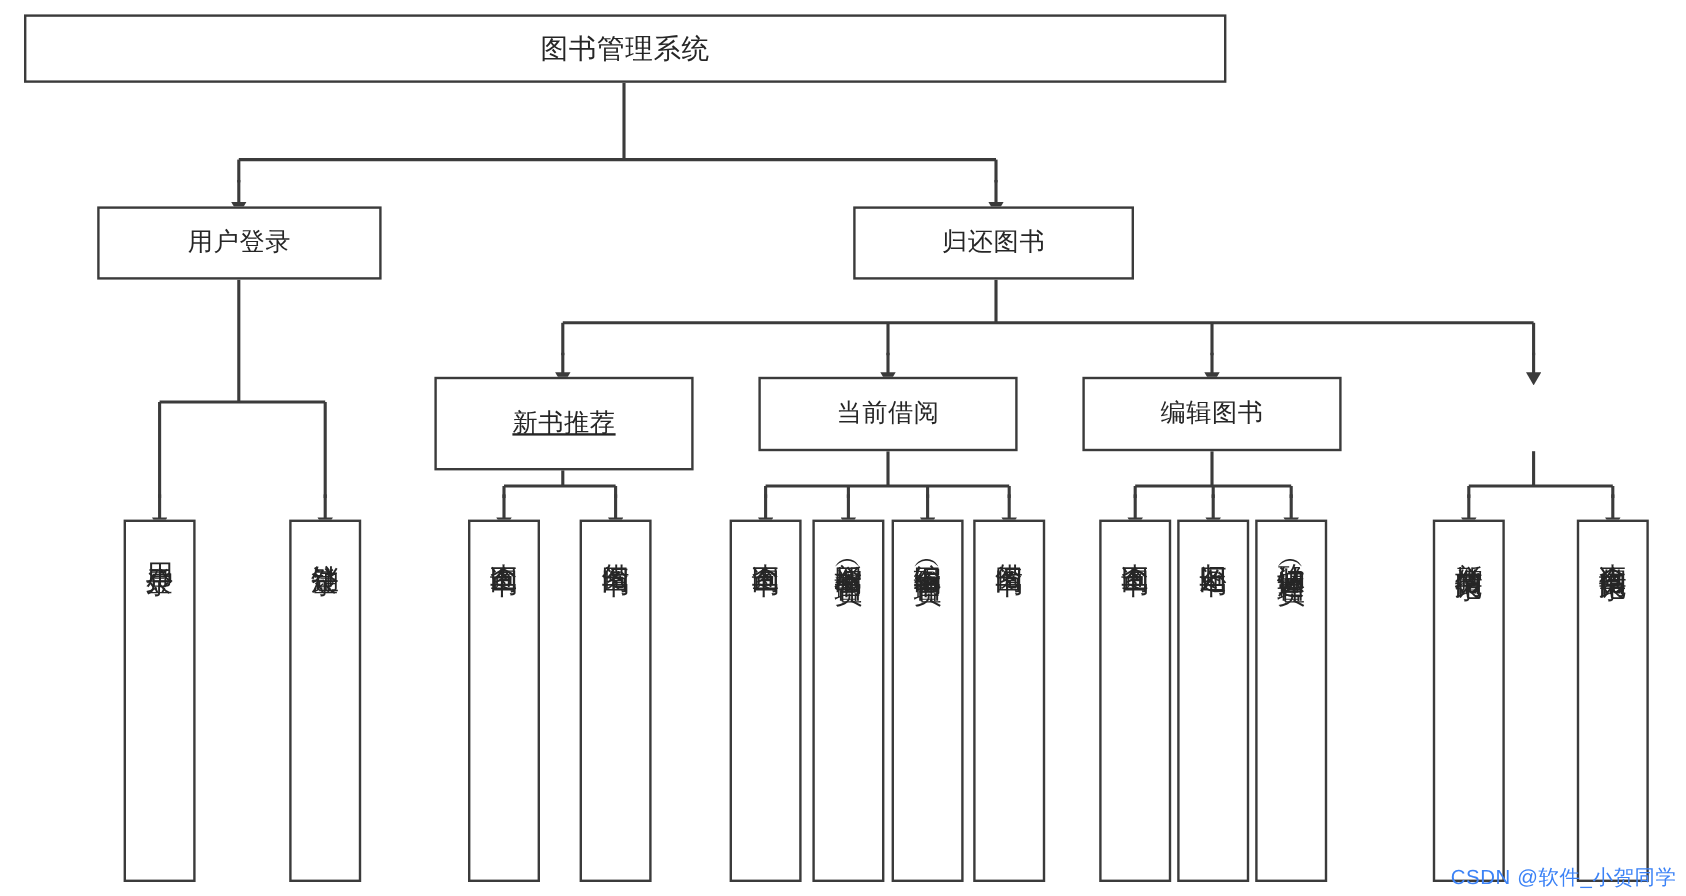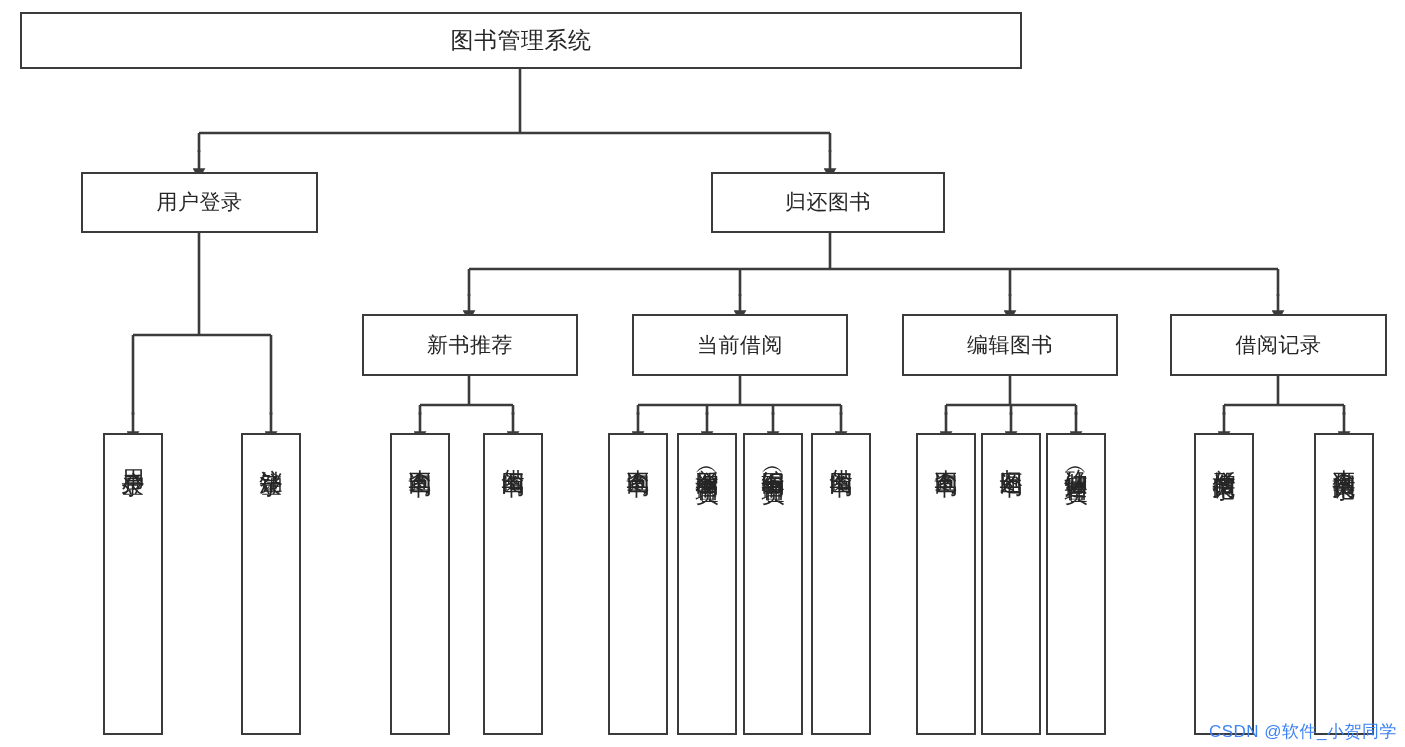--- a/index.html
+++ b/index.html
@@ -137,32 +137,29 @@
     <span class="lbl">图书管理系统</span>
   </div>
 
   <div class="node h" style="left:81px;top:172px;width:237px;height:61px;">
     <span class="lbl">用户登录</span>
   </div>
   <div class="node h" style="left:711px;top:172px;width:234px;height:61px;">
     <span class="lbl">归还图书</span>
   </div>
 
-  <div class="node h" style="left:362px;top:314px;width:216px;height:62px;">
+  <div class="node h" style="left:362px;top:314px;width:216px;height:78px;text-decoration:underline;">
     <span class="lbl">新书推荐</span>
   </div>
   <div class="node h" style="left:632px;top:314px;width:216px;height:62px;">
     <span class="lbl">当前借阅</span>
   </div>
   <div class="node h" style="left:902px;top:314px;width:216px;height:62px;">
     <span class="lbl">编辑图书</span>
   </div>
-  <div class="node h" style="left:1170px;top:314px;width:217px;height:62px;">
-    <span class="lbl">借阅记录</span>
-  </div>
 
   <div class="node v" style="left:103px;top:433px;width:60px;height:302px;">
     <span class="lbl">用户登录</span>
   </div>
   <div class="node v" style="left:241px;top:433px;width:60px;height:302px;">
     <span class="lbl">注销登录</span>
   </div>
 
   <div class="node v" style="left:390px;top:433px;width:60px;height:302px;">
     <span class="lbl">查询图书</span>

